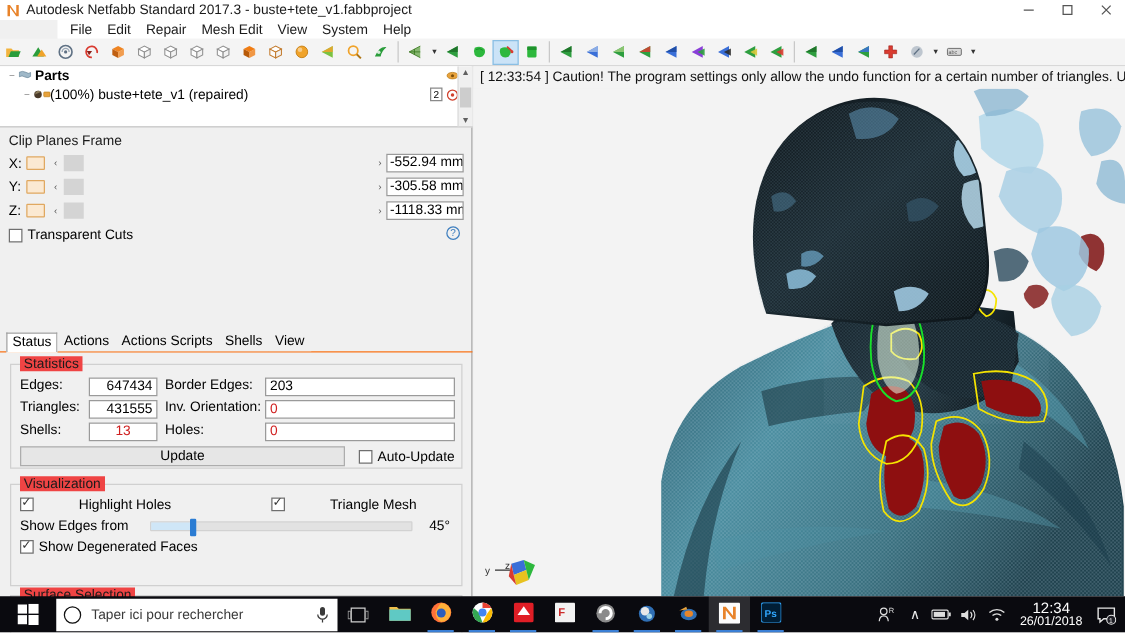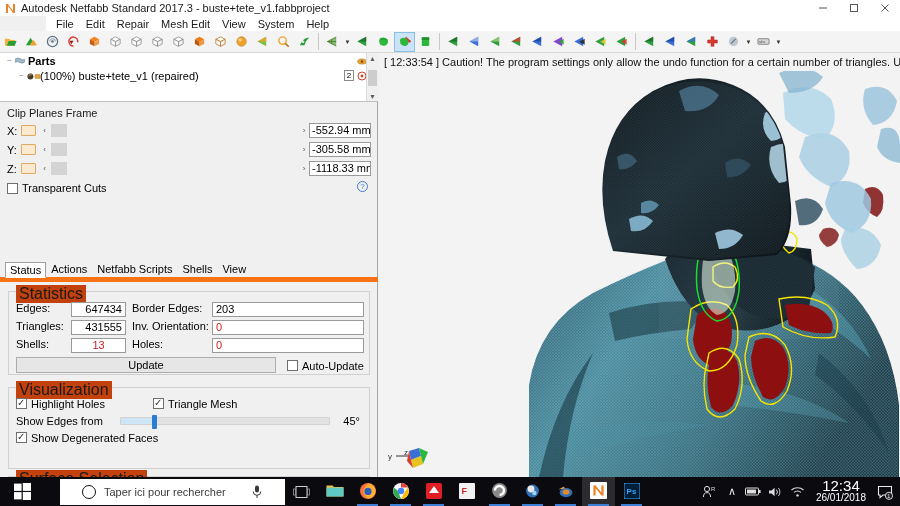--- a/index.html
+++ b/index.html
@@ -137,39 +137,39 @@
   .help-ico {
     position: absolute; right: 10px; top: 1px; width: 11px; height: 11px;
     border: 1px solid #3f7fbf; border-radius: 50%; color: #3f7fbf;
     font-size: 8px; text-align: center; line-height: 9px;
   }
 
   
   .tabstrip {
     position: absolute; left: 0; top: 212px; width: 378px; height: 17px;
     display: flex; align-items: flex-end; padding-left: 5px;
-    border-bottom: 5px solid #f97316;
+    border-bottom: 1px solid #f97316;
   }
   .tab {
     height: 16px; padding: 0 4px; font-size: 11px;
     display: flex; align-items: center; background: #f0f0f0;
     border: 1px solid transparent;
   }
   .tab.selected {
     background: #ffffff; border: 1px solid #a0a0a0; border-bottom: 1px solid #fff;
     margin-bottom: -1px;
   }
 
   
   .groupbox {
     position: absolute; border: 1px solid #d0d0d0; background: transparent;
   }
   .groupbox > .gb-title {
-    position: absolute; left: 7px; top: -7px; background: #c2410c;
-    padding: 0 3px; font-size: 16px; color: #1a1a1a;
+    position: absolute; left: 7px; top: -7px; background: #ef4444;
+    padding: 0 3px; font-size: 11px; color: #1a1a1a;
   }
   .stat-row { display: flex; height: 17px; margin-bottom: 1px; }
   .stat-lbl { font-size: 11px; }
   .stat-field {
     border: 1px solid #9a9a9a; background: #fff; height: 15px;
     font-size: 11px; line-height: 13px; padding: 0 3px;
     white-space: nowrap; overflow: hidden;
   }
   .stat-field.red { color: #d02020; }
   .stat-field.num { text-align: right; }
@@ -215,22 +215,22 @@
   .taskbar {
     position: absolute; left: 0; bottom: 0; width: 900px; height: 29px;
     background: #0a0a0f;
     display: flex; align-items: center;
   }
   .start-btn {
     width: 44px; height: 29px; display: flex; align-items: center; justify-content: center;
   }
   .searchbox {
     width: 225px; height: 26px; background: #ffffff;
-    display: flex; align-items: center; padding: 0 22px;
-    margin-left: 16px;
+    display: flex; align-items: center; padding: 0 6px;
+    margin-left: 1px;
   }
   .search-circle {
     width: 14px; height: 14px; border: 1.6px solid #111; border-radius: 50%;
     margin-right: 8px; flex: none;
   }
   .search-ph { font-size: 11px; color: #3a3a3a; flex: 1; white-space: nowrap; }
   .tb-icon {
     width: 33px; height: 29px; display: flex; align-items: center; justify-content: center;
     position: relative;
   }
@@ -241,21 +241,21 @@
   .tb-icon.focused { background: rgba(255,255,255,0.14); }
   .tray { margin-left: auto; display: flex; align-items: center; height: 29px; padding-right: 3px; }
   .tray-ico {
     width: 22px; height: 29px; display: flex; align-items: center; justify-content: center;
     color: #e8e8e8; font-size: 11px;
   }
   .clock {
     color: #fff; font-size: 10px; line-height: 12px; text-align: center;
     padding: 0 7px; white-space: nowrap;
   }
-  .clock div:first-child { font-size: 15px; }
+  .clock div:first-child { font-size: 12px; }
   .action-center { width: 24px; height: 29px; display: flex; align-items: center; justify-content: center; }
 </style>
 </head>
 <body>
 
 <div id="app">
 
   <div class="titlebar">
     <span class="title-icon">
       <svg class="ico" viewBox="0 0 13 13">
@@ -671,21 +671,21 @@
       <div class="cb-row">
         <div class="cbox"></div>
         <span class="cb-lbl">Transparent Cuts</span>
         <div class="help-ico">?</div>
       </div>
     </div>
 
     <div class="tabstrip" id="tabstrip">
         <div class="tab selected">Status</div>
         <div class="tab">Actions</div>
-        <div class="tab">Netfabb Scripts</div>
+        <div class="tab">Actions Scripts</div>
         <div class="tab">Shells</div>
         <div class="tab">View</div>
       </div>
 
     <div class="groupbox" style="left:8px; top:238px; width:362px; height:84px;">
       <span class="gb-title">Statistics</span>
 
       <div style="position:absolute; left:7px; top:10px;">
         <div class="stat-row">
           <span class="stat-lbl" style="width:55px;">Edges:</span>
@@ -712,21 +712,21 @@
             <span class="cb-lbl">Auto-Update</span>
           </div>
         </div>
       </div>
     </div>
 
     <div class="groupbox" style="left:8px; top:334px; width:362px; height:82px;">
       <span class="gb-title">Visualization</span>
 
       <div style="position:absolute; left:7px; top:7px; width:348px;">
-        <div style="display:flex; align-items:center; height:17px;">
+        <div style="display:flex; align-items:center; height:17px;gap:32px;">
           <div class="cbox checked"></div>
           <span class="cb-lbl">Highlight Holes</span>
           <div class="cbox checked" style="margin-left:48px;"></div>
           <span class="cb-lbl">Triangle Mesh</span>
         </div>
 
         <div style="display:flex; align-items:center; height:17px;">
           <span class="cb-lbl" style="width:104px;">Show Edges from</span>
           <div class="slider-wrap" style="width:210px;">
             <div class="slider-track">

